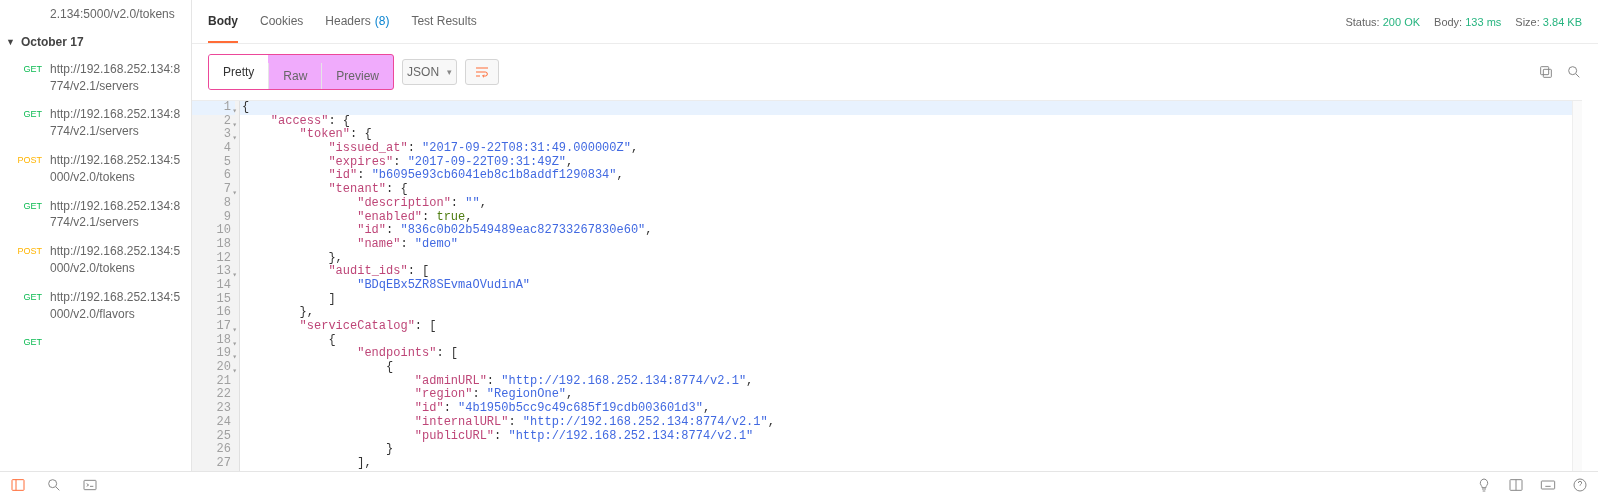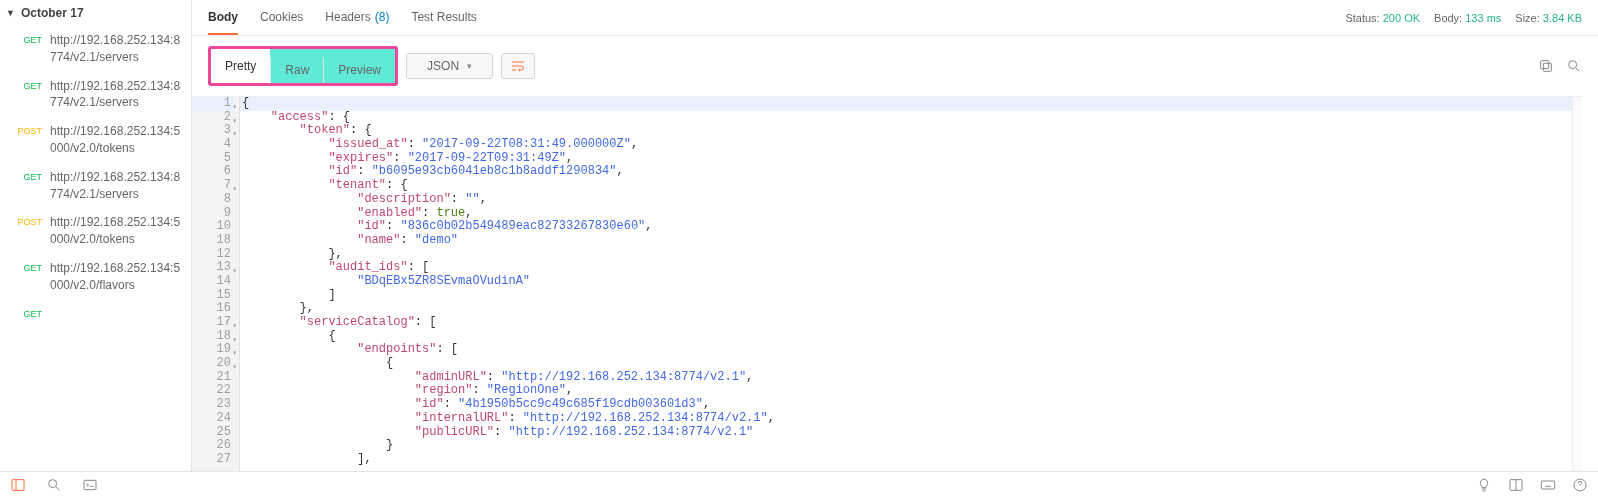--- a/index.html
+++ b/index.html
@@ -70,21 +70,21 @@
     display: flex;
     flex-direction: column;
     min-width: 0;
   }
 
   .resp-meta-row {
     display: flex;
     align-items: center;
     border-bottom: 1px solid #ececec;
     padding: 0 16px;
-    height: 36px;
+    height: 44px;
   }
   .resp-tabs {
     display: flex;
     gap: 22px;
     align-items: center;
     height: 100%;
   }
   .resp-tab {
     color: #666;
     font-size: 12px;
@@ -113,45 +113,45 @@
   .resp-status span.val-green { color: #26b47f; }
 
   .body-toolbar {
     display: flex;
     align-items: center;
     padding: 10px 16px;
     gap: 8px;
   }
   .seg {
     display: inline-flex;
-    border: 3px solid #ec4899;
+    border: 1px solid #ec4899;
     border-radius: 3px;
     overflow: hidden;
-    background: #5eead4;
+    background: #f0abfc;
   }
   .seg button {
     border: none;
     background: transparent;
     padding: 6px 14px;
     font-size: 12px;
     color: #666;
     cursor: pointer;
   }
   .seg button.active {
     background: #fff;
     color: #333;
   }
   .seg button + button {
     border-left: 1px solid #e5e5e5;
     margin-top: 8px;
   }
   .fmt-select {
     border: 1px solid #d5d5d5;
     border-radius: 3px;
-    padding: 5px 20px;
+    padding: 5px 4px;
     font-size: 12px;
     color: #666;
     display: inline-flex;
     align-items: center;
     gap: 8px;
     background: #f8f8f8;
     cursor: pointer;
   }
   .wrap-btn {
     border: 1px solid #d5d5d5;
@@ -257,20 +257,26 @@
     background: #fafafa;
     border-left: 1px solid #eee;
   }
 </style>
 </head>
 <body>
 
 <div class="app-body">
 
   <div class="sidebar">
+    <div id="sidebar-top">
+        <div class="sidebar-item">
+          <span class="method"></span>
+                   <span class="url">2.134:5000/v2.0/tokens</span>
+        </div>
+      </div>
     <div class="date-header">
       <span class="chev">▼</span>
       <span>October 17</span>
     </div>
     <div id="sidebar-list">
         <div class="sidebar-item">
           <span class="method m-get">GET</span>
                    <span class="url">http://192.168.252.134:8774/v2.1/servers</span>
         </div>
         <div class="sidebar-item">

